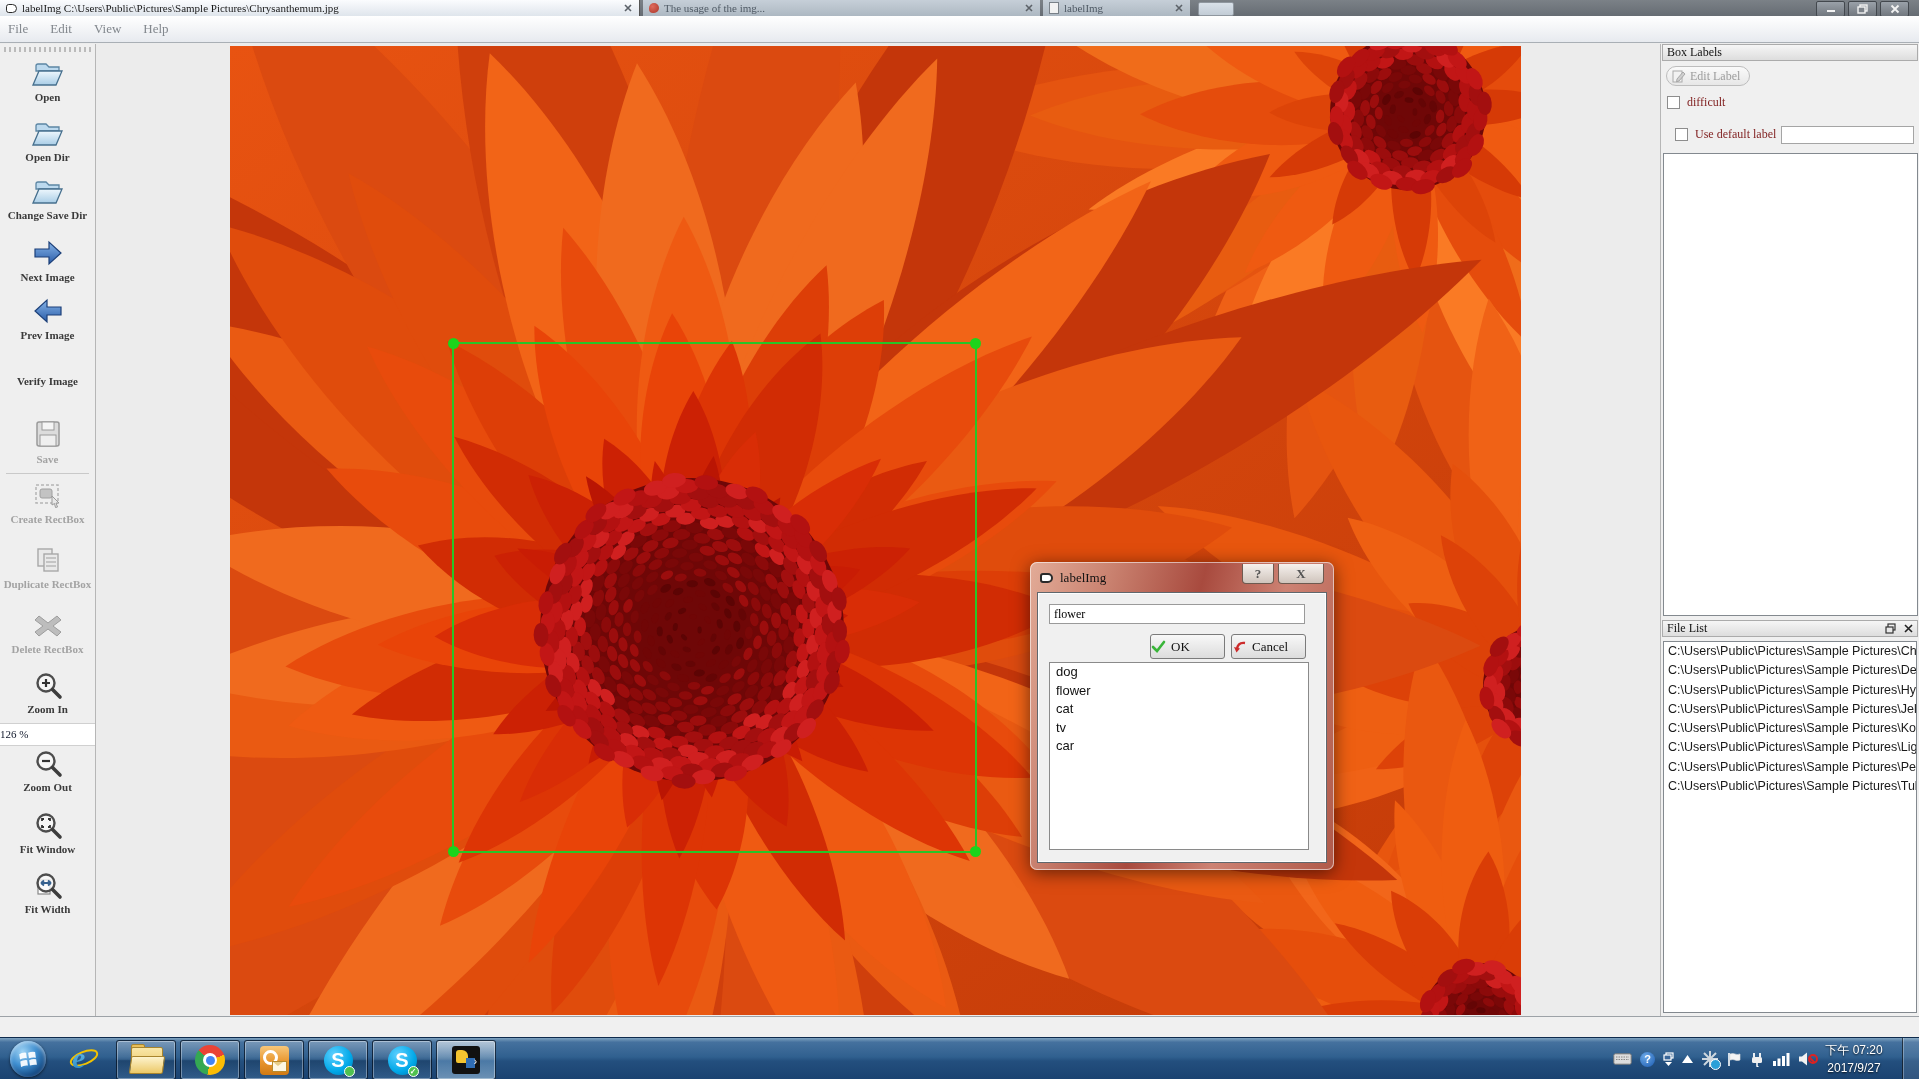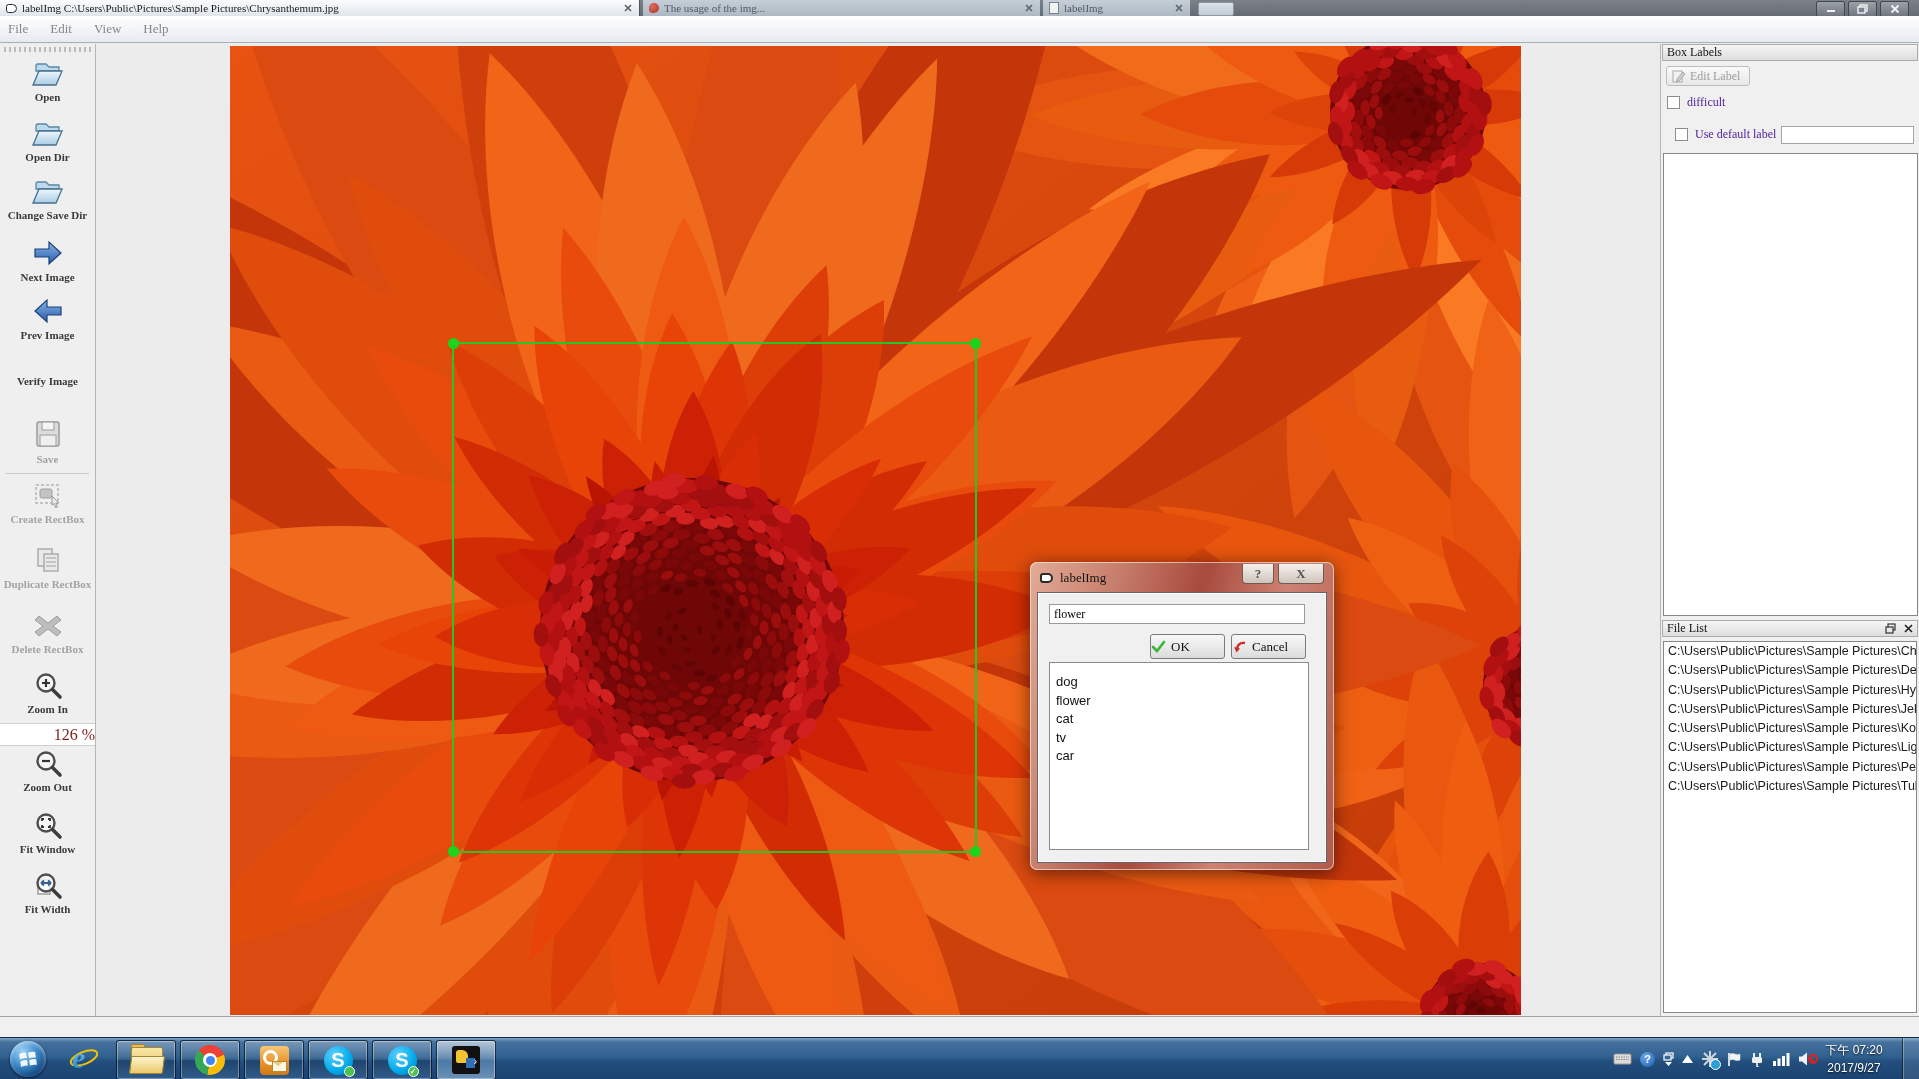--- a/index.html
+++ b/index.html
@@ -30,38 +30,38 @@
   
   .toolbar{position:absolute;left:0;top:44px;width:95px;height:972px;background:#efefef;border-right:1px solid #b6b6b6;}
   .tb-handle{position:absolute;left:4px;right:4px;top:3px;height:5px;
      background:repeating-linear-gradient(90deg,#bbb 0 2px,transparent 2px 5px);}
   .tb-item{position:absolute;left:0;width:95px;text-align:center;}
   .tb-ico{display:block;margin:0 auto;}
   .tb-label{display:block;font-size:11px;color:#3a3a3a;line-height:14px;margin-top:2px;font-weight:bold;}
   .tb-item.disabled .tb-label{color:#a3a3a3;}
   .tb-divider{position:absolute;left:6px;right:6px;height:1px;background:#c9c9c9;}
   .zoom-spin{position:absolute;left:0;top:679px;width:95px;height:21px;background:#fff;border-top:1px solid #d0d0d0;border-bottom:1px solid #d0d0d0;
-     font-size:16px;color:#7f1d1d;text-align:right;line-height:21px;}
+     font-size:11px;color:#0f172a;text-align:left;line-height:21px;}
 
   
   .canvas{position:absolute;left:96px;top:44px;width:1560px;height:972px;background:#ececec;}
   .photo{position:absolute;left:134px;top:2px;width:1291px;height:969px;overflow:hidden;}
   .bbox{position:absolute;border:2px solid #28c428;box-sizing:border-box;}
   .bhandle{position:absolute;width:11px;height:11px;border-radius:50%;background:#1bd41b;}
   .bh-tl{left:-6px;top:-6px;} .bh-tr{right:-6px;top:-6px;} .bh-bl{left:-6px;bottom:-6px;} .bh-br{right:-6px;bottom:-6px;}
 
   
   .rightpanel{position:absolute;left:1660px;top:44px;width:259px;height:972px;background:#f0f0f0;border-left:1px solid #b6b6b6;box-sizing:border-box;}
   .dock-header{position:absolute;left:1px;right:1px;height:17px;background:linear-gradient(#f6f6f6,#dddddd);border:1px solid #ababab;box-sizing:border-box;font-size:12px;color:#111;padding-left:4px;line-height:15px;}
   .dock-btns{position:absolute;right:3px;top:2px;display:flex;gap:7px;}
   .whitebox{position:absolute;background:#fff;border:1px solid #83898f;box-sizing:border-box;}
-  .btn-editlabel{position:absolute;left:5px;top:22px;width:84px;height:20px;border:1px solid #bdbdbd;border-radius:3px;
+  .btn-editlabel{position:absolute;left:5px;top:22px;width:84px;height:20px;border:1px solid #bdbdbd;border-radius:10px;
      background:linear-gradient(#fafafa,#e7e7e7);display:flex;align-items:center;gap:4px;padding-left:5px;box-sizing:border-box;
      font-size:12px;color:#9d9d9d;}
-  .chkrow{position:absolute;display:flex;align-items:center;gap:7px;font-size:12px;color:#4c1d95;}
+  .chkrow{position:absolute;display:flex;align-items:center;gap:7px;font-size:12px;color:#7f1d1d;}
   .chk{width:13px;height:13px;background:#fff;border:1px solid #8d8d8d;box-sizing:border-box;}
   .defl-input{position:absolute;left:120px;top:82px;width:133px;height:18px;background:#fff;border:1px solid #a5a5a5;box-sizing:border-box;font-size:12px;}
   .filelist{position:absolute;left:2px;top:597px;right:2px;height:372px;background:#fff;border:1px solid #83898f;box-sizing:border-box;overflow:hidden;}
   .filerow{font-family:"Liberation Sans",sans-serif;font-size:12.5px;color:#1a1a1a;line-height:19.3px;white-space:nowrap;overflow:hidden;padding-left:4px;}
 
   
   .statusbar{position:absolute;left:0;top:1016px;width:1919px;height:21px;background:#f0f0f0;border-top:1px solid #9da2a7;}
 
   
   .dialog{position:absolute;left:1030px;top:562px;width:304px;height:308px;border-radius:7px;
@@ -73,21 +73,21 @@
   .capbtn{height:19px;background:linear-gradient(#f6f1ed,#cfc4bc);border:1px solid #6e5a50;border-radius:0 0 4px 4px;border-top:none;
      display:flex;align-items:center;justify-content:center;font-family:"Liberation Serif",serif;font-weight:bold;color:#555;font-size:13px;}
   .capbtn.q{width:30px;} .capbtn.x{width:44px;}
   .dlg-body{position:absolute;left:7px;right:7px;top:30px;bottom:7px;background:#f0f0f0;border:1px solid #5f676d;box-shadow:inset 0 0 0 1px #fdfdfd;}
   .dlg-input{position:absolute;left:11px;top:11px;width:256px;height:20px;border:1px solid #9a9a9a;background:#fff;
      font-family:"Liberation Serif",serif;font-size:12px;padding:0 4px;box-sizing:border-box;}
   .dlg-btn{position:absolute;top:41px;width:73px;height:23px;border:1px solid #7b7b7b;border-radius:3px;
      background:linear-gradient(#f8f8f8,#dcdcdc);display:flex;align-items:center;gap:5px;
      font-size:13px;color:#111;}
   .dlg-ok{left:112px;} .dlg-cancel{left:193px;}
-  .dlg-list{position:absolute;left:11px;top:69px;width:260px;height:188px;background:#fff;border:1px solid #8a8a8a;box-sizing:border-box;padding-top:10px;}
+  .dlg-list{position:absolute;left:11px;top:69px;width:260px;height:188px;background:#fff;border:1px solid #8a8a8a;box-sizing:border-box;padding-top:0;}
   .dlg-opt{font-family:"Liberation Sans",sans-serif;font-size:13px;color:#111;line-height:18.5px;padding-left:6px;}
 
   
   .taskbar{position:absolute;left:0;top:1037px;width:1919px;height:42px;
      background:linear-gradient(#7fa3c0 0%,#45719e 10%,#30608f 45%,#234f7e 55%,#1a4270 100%);
      border-top:1px solid #0e2b4d;}
   .tb-app{position:absolute;top:2px;height:38px;width:58px;border-radius:3px;border:1px solid rgba(8,25,45,.85);
      background:linear-gradient(rgba(255,255,255,.28),rgba(255,255,255,.07) 48%,rgba(0,0,0,.12) 52%,rgba(120,170,215,.25));
      box-shadow:inset 0 0 0 1px rgba(255,255,255,.35);display:flex;align-items:center;justify-content:center;}
   .tb-app.active{background:linear-gradient(rgba(255,255,255,.6),rgba(220,240,255,.3) 48%,rgba(150,200,240,.35) 52%,rgba(190,225,250,.5));}

